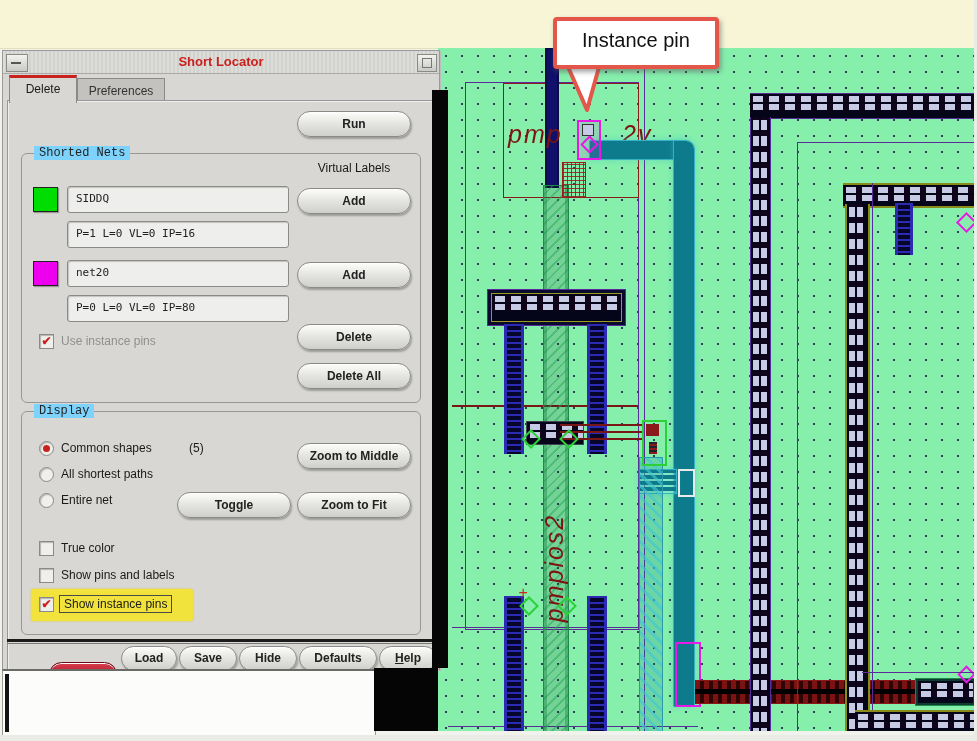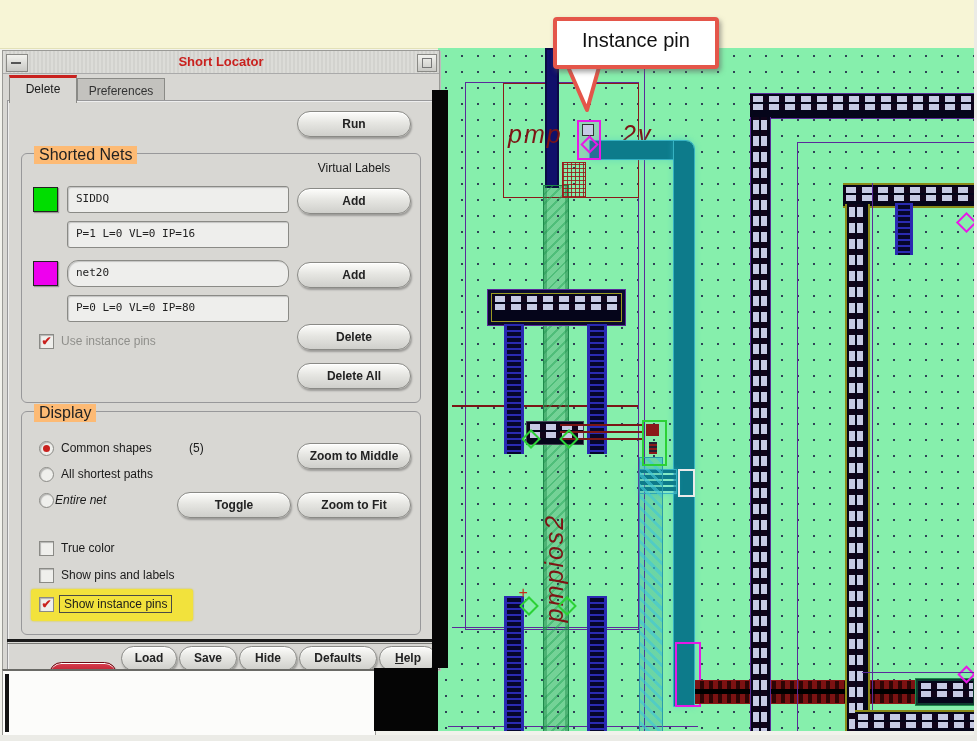--- a/index.html
+++ b/index.html
@@ -59,22 +59,22 @@
       border:1px solid #98989a;box-shadow:inset 1px 1px 0 #eee;}
 
   .pill{background:linear-gradient(180deg,#fdfdfb 0%,#e6e6e2 45%,#cfcfcb 100%);
       border:1px solid #8a8a86;border-radius:13px;font-size:12px;font-weight:bold;color:#222;
       text-align:center;box-shadow:1px 2px 2px rgba(0,0,0,.28),inset 0 1px 0 #fff;cursor:default;}
   .pill.danger{background:linear-gradient(180deg,#d84050 0%,#b0101f 60%,#990d1b 100%);
       color:#fff;border:1px solid #6c0a12;}
   .u-first::first-letter{text-decoration:underline;}
 
   .groupbox{border:1px solid #98989a;border-radius:6px;}
-  .grouplab{position:absolute;top:-8px;left:12px;background:#fdba74;padding:0 5px;
-      font-size:16px;color:#222;}
+  .grouplab{position:absolute;top:-8px;left:12px;background:#7dd3fc;padding:0 5px;
+      font-size:12px;color:#222;font-family:Liberation Mono, monospace;}
 
   .field{background:#eeeeec;border:1px solid #8a8a86;border-radius:3px;
       font-family:"DejaVu Sans Mono",monospace;font-size:11px;color:#222;
       line-height:24px;padding-left:8px;box-shadow:inset 1px 1px 1px rgba(0,0,0,.18);}
   .swatch{width:23px;height:23px;border:1px solid #222;box-shadow:1px 1px 1px rgba(0,0,0,.3);}
 
   .cbbox{width:13px;height:13px;background:#efefec;border:1px solid #8a8a86;
       box-shadow:inset 1px 1px 1px rgba(0,0,0,.25);font-size:12px;line-height:12px;
       color:#c9211e;text-align:center;font-weight:bold;}
   .radio{width:13px;height:13px;border-radius:50%;background:#efefec;border:1px solid #8a8a86;
@@ -207,42 +207,42 @@
       <span class="grouplab">Shorted Nets</span>
     </div>
     <div class="lbl abs" style="left:296px;top:110px;width:110px;text-align:center;">Virtual Labels</div>
 
     <div class="swatch abs" style="left:30px;top:136px;background:#00dd00;"></div>
     <div class="field abs" style="left:64px;top:135px;width:212px;height:25px;">SIDDQ</div>
     <div class="pill abs" style="left:294px;top:137px;width:112px;height:24px;line-height:24px;">Add</div>
     <div class="field abs" style="left:64px;top:170px;width:212px;height:25px;">P=1 L=0 VL=0 IP=16</div>
 
     <div class="swatch abs" style="left:30px;top:210px;background:#ee00ee;"></div>
-    <div class="field abs" style="left:64px;top:209px;width:212px;height:25px;border-radius:11px;">net20</div>
+    <div class="field abs" style="left:64px;top:209px;width:212px;height:25px;">net20</div>
     <div class="pill abs" style="left:294px;top:211px;width:112px;height:24px;line-height:24px;">Add</div>
     <div class="field abs" style="left:64px;top:244px;width:212px;height:25px;">P=0 L=0 VL=0 IP=80</div>
 
     <div class="cbbox abs" style="left:36px;top:283px;">✔</div>
     <div class="lbl grayed abs" style="left:58px;top:283px;">Use instance pins</div>
     <div class="pill abs" style="left:294px;top:273px;width:112px;height:24px;line-height:24px;">Delete</div>
     <div class="pill abs" style="left:294px;top:312px;width:112px;height:24px;line-height:24px;">Delete All</div>
 
     <div class="groupbox abs" style="left:18px;top:360px;width:398px;height:222px;">
       <span class="grouplab">Display</span>
     </div>
 
     <div class="radio abs" style="left:36px;top:390px;">
         <span class="dot"></span>
       </div>
     <div class="lbl abs" style="left:58px;top:390px;">Common shapes</div>
     <div class="lbl abs" style="left:186px;top:390px;">(5)</div>
     <div class="radio abs" style="left:36px;top:416px;"></div>
     <div class="lbl abs" style="left:58px;top:416px;">All shortest paths</div>
     <div class="radio abs" style="left:36px;top:442px;"></div>
-    <div class="lbl abs" style="left:52px;top:442px;font-style:italic;">Entire net</div>
+    <div class="lbl abs" style="left:58px;top:442px;">Entire net</div>
 
     <div class="pill abs" style="left:294px;top:392px;width:112px;height:24px;line-height:24px;">Zoom to Middle</div>
     <div class="pill abs" style="left:174px;top:441px;width:112px;height:24px;line-height:24px;">Toggle</div>
     <div class="pill abs" style="left:294px;top:441px;width:112px;height:24px;line-height:24px;">Zoom to Fit</div>
 
     <div class="cbbox abs" style="left:36px;top:490px;color:transparent;"></div>
     <div class="lbl abs" style="left:58px;top:490px;">True color</div>
     <div class="cbbox abs" style="left:36px;top:517px;color:transparent;"></div>
     <div class="lbl abs" style="left:58px;top:517px;">Show pins and labels</div>
 

